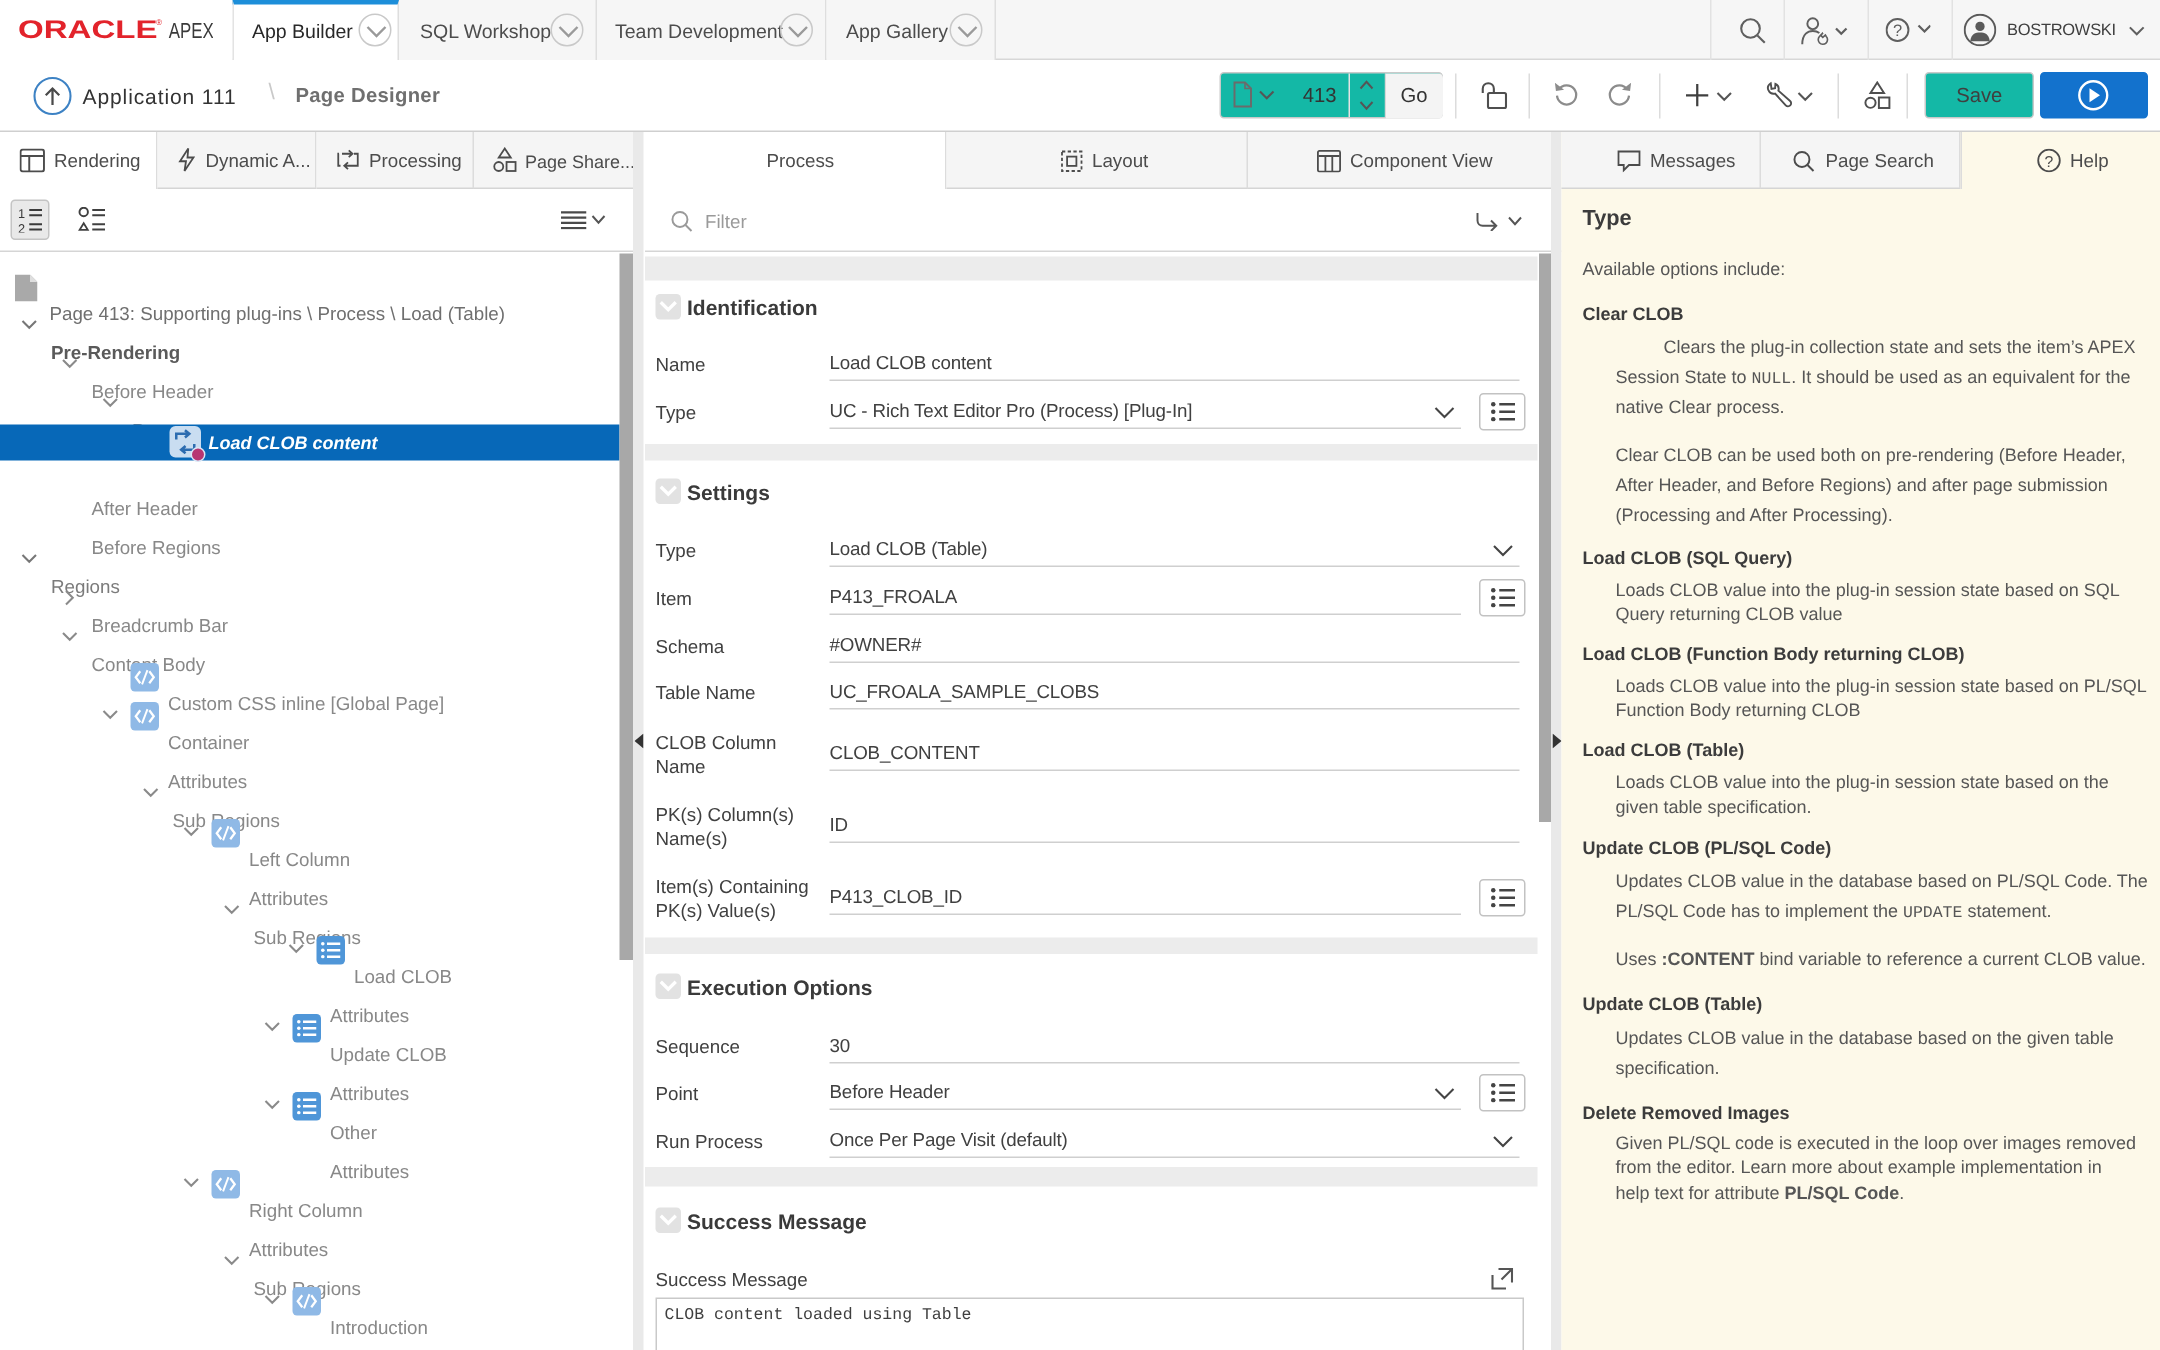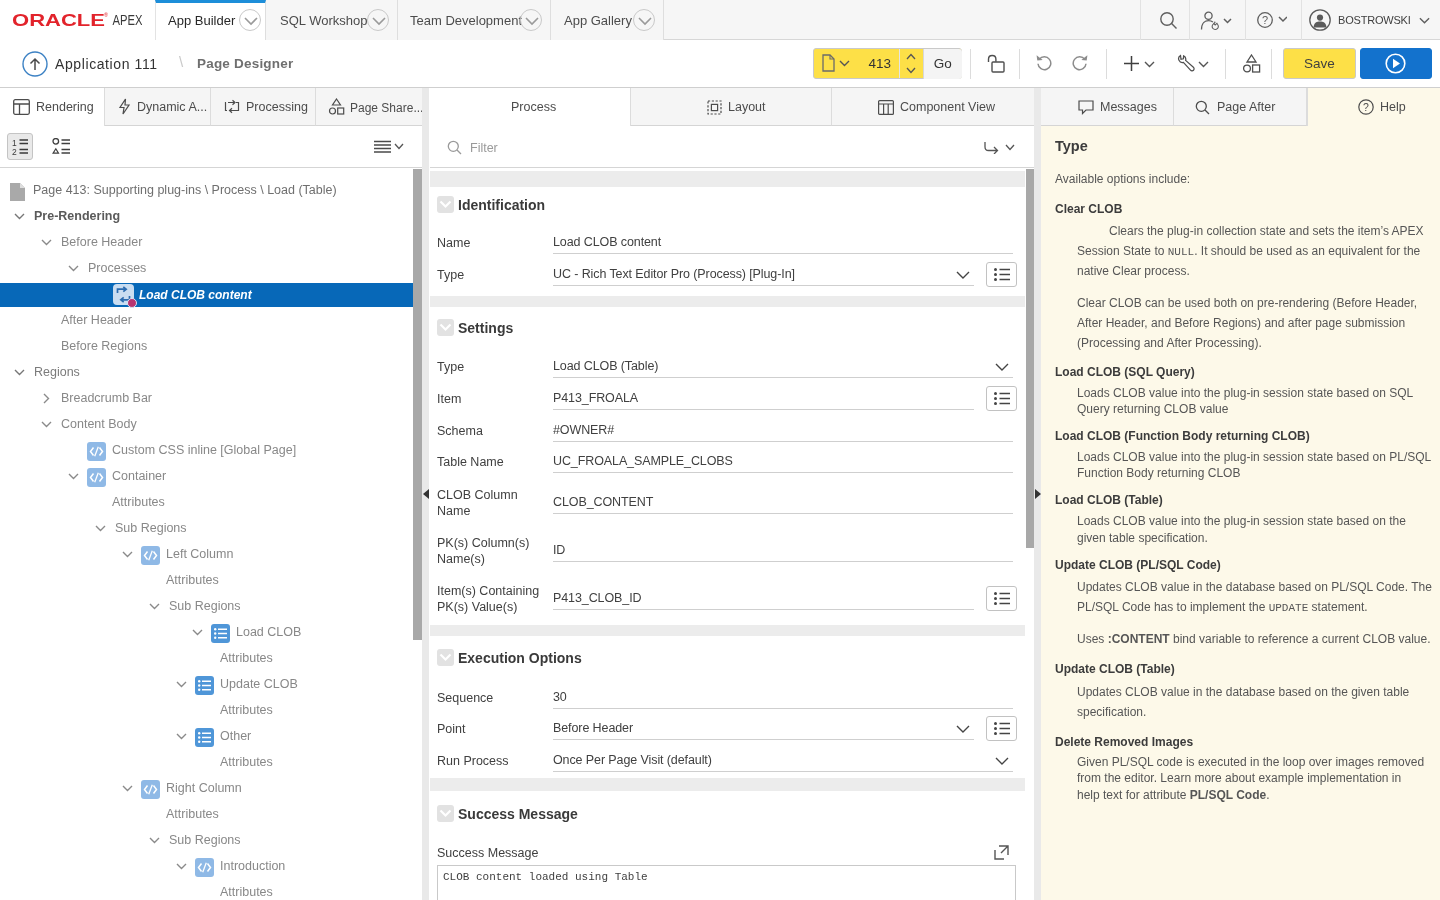--- a/index.html
+++ b/index.html
@@ -10,33 +10,33 @@
 #topbar { left:0; top:0; width:1440px; height:40px; background:#f6f6f6; border-bottom:1px solid #d7d7d7; }
 #logoarea { left:0; top:0; width:155px; height:40px; background:#fff; }
 .toptab { top:0; height:40px; background:#f6f6f6; border-right:1px solid #dedede; color:#4c4c4c; font-size:13px; }
 .toptab .lbl { position:absolute; top:13px; white-space:nowrap; }
 .tabchev { position:absolute; top:9px; width:22px; height:22px; border:1px solid #c9c9c9; border-radius:50%; }
 .tabchev svg { position:absolute; left:4px; top:7px; }
 #tab-ab { left:155px; width:111px; background:#fff; border-top:3px solid #1d8ed9; height:41px; color:#282828; border-left:1px solid #e3e3e3;}
 
 #crumbbar { left:0; top:40px; width:1440px; height:48px; background:#fff; border-bottom:1px solid #cfcfcf; }
 .vsep { position:absolute; top:49px; height:30px; width:1px; background:#dcdcdc; }
-.btn { position:absolute; border:1px solid #c9c9c9; border-radius:3px; background:#fde047; }
+.btn { position:absolute; border:1px solid #c9c9c9; border-radius:3px; background:#14b8a6; }
 .ptab { position:absolute; top:0; height:38px; background:#f5f5f5; border-bottom:1px solid #d5d5d5; border-right:1px solid #dcdcdc; color:#4c4c4c; font-size:12.5px; }
 .ptab.active { background:#fff; border-bottom:none; }
 .ptab .t { position:absolute; top:12px; white-space:nowrap; }
 #leftpanel { left:0; top:88px; width:422px; height:812px; background:#fff; }
 #midpanel { left:430px; top:88px; width:611px; height:812px; background:#fff; }
 #rightpanel { left:1041px; top:88px; width:399px; height:812px; background:#fdf9e9; }
 .split { top:88px; width:7px; height:812px; background:#e9e9e9; }
 .sbtrack { top:168px; width:9px; height:732px; }
 .sbthumb { position:absolute; left:0; width:9px; background:#a8a8a8; }
 
 .trow { position:absolute; left:0; width:413px; height:26px; }
-.trow .txt { position:absolute; top:4px; font-size:12.5px; color:#888888; white-space:nowrap; }
+.trow .txt { position:absolute; top:23px; font-size:12.5px; color:#888888; white-space:nowrap; }
 .chev { position:absolute; top:8px; }
 .ticon { position:absolute; top:3px; width:19px; height:19px; border-radius:3px; }
 
 .grayband { position:absolute; left:430px; width:595px; background:#ececec; }
 .seccol { position:absolute; width:17px; height:17px; background:#e2e2e2; border-radius:3px; }
 .seccol svg { position:absolute; left:2px; top:4px; }
 .sectitle { position:absolute; left:458px; font-size:14px; font-weight:bold; color:#3a3a3a; }
 .flabel { position:absolute; left:437px; width:112px; font-size:12.5px; color:#404040; line-height:16px; }
 .fval { position:absolute; left:553px; font-size:12.5px; letter-spacing:-0.1px; color:#404040; white-space:nowrap; }
 .uline { position:absolute; left:553px; height:1px; background:#cfcfcf; }
@@ -606,21 +606,21 @@
       <svg style="position:absolute;left:37px;top:12px;" width="16" height="15" viewBox="0 0 16 15">
           <path d="M1 1 L15 1 L15 10 L8 10 L4.5 13.5 L4.5 10 L1 10 Z" fill="none" stroke="#4c4c4c" stroke-width="1.2"></path>
         </svg>
       <span class="t" style="left:59px;">Messages</span>
     </div>
     <div class="ptab" style="left:1174px;width:133px;top:88px;">
       <svg style="position:absolute;left:21px;top:12px;" width="15" height="15" viewBox="0 0 15 15">
           <circle cx="6.3" cy="6.3" r="5" fill="none" stroke="#4c4c4c" stroke-width="1.3"></circle>
           <path d="M10 10 L14 14" stroke="#4c4c4c" stroke-width="1.3"></path>
         </svg>
-      <span class="t" style="left:43px;">Page After</span>
+      <span class="t" style="left:43px;">Page Search</span>
     </div>
     <div class="ptab" style="left:1307px;width:133px;top:88px;border-right:none;background:#fdf9e9;border-bottom:none;border-left:1px solid #dcdcdc;">
       <svg style="position:absolute;left:50px;top:11px;" width="16" height="16" viewBox="0 0 16 16">
           <circle cx="8" cy="8" r="7.2" fill="none" stroke="#4c4c4c" stroke-width="1.2"></circle>
           <text x="8" y="12" font-size="10.5" fill="#4c4c4c" text-anchor="middle" font-family="Liberation Sans">?</text>
         </svg>
       <span class="t" style="left:72px;">Help</span>
     </div>
   </div>
   <div id="helpbody">

